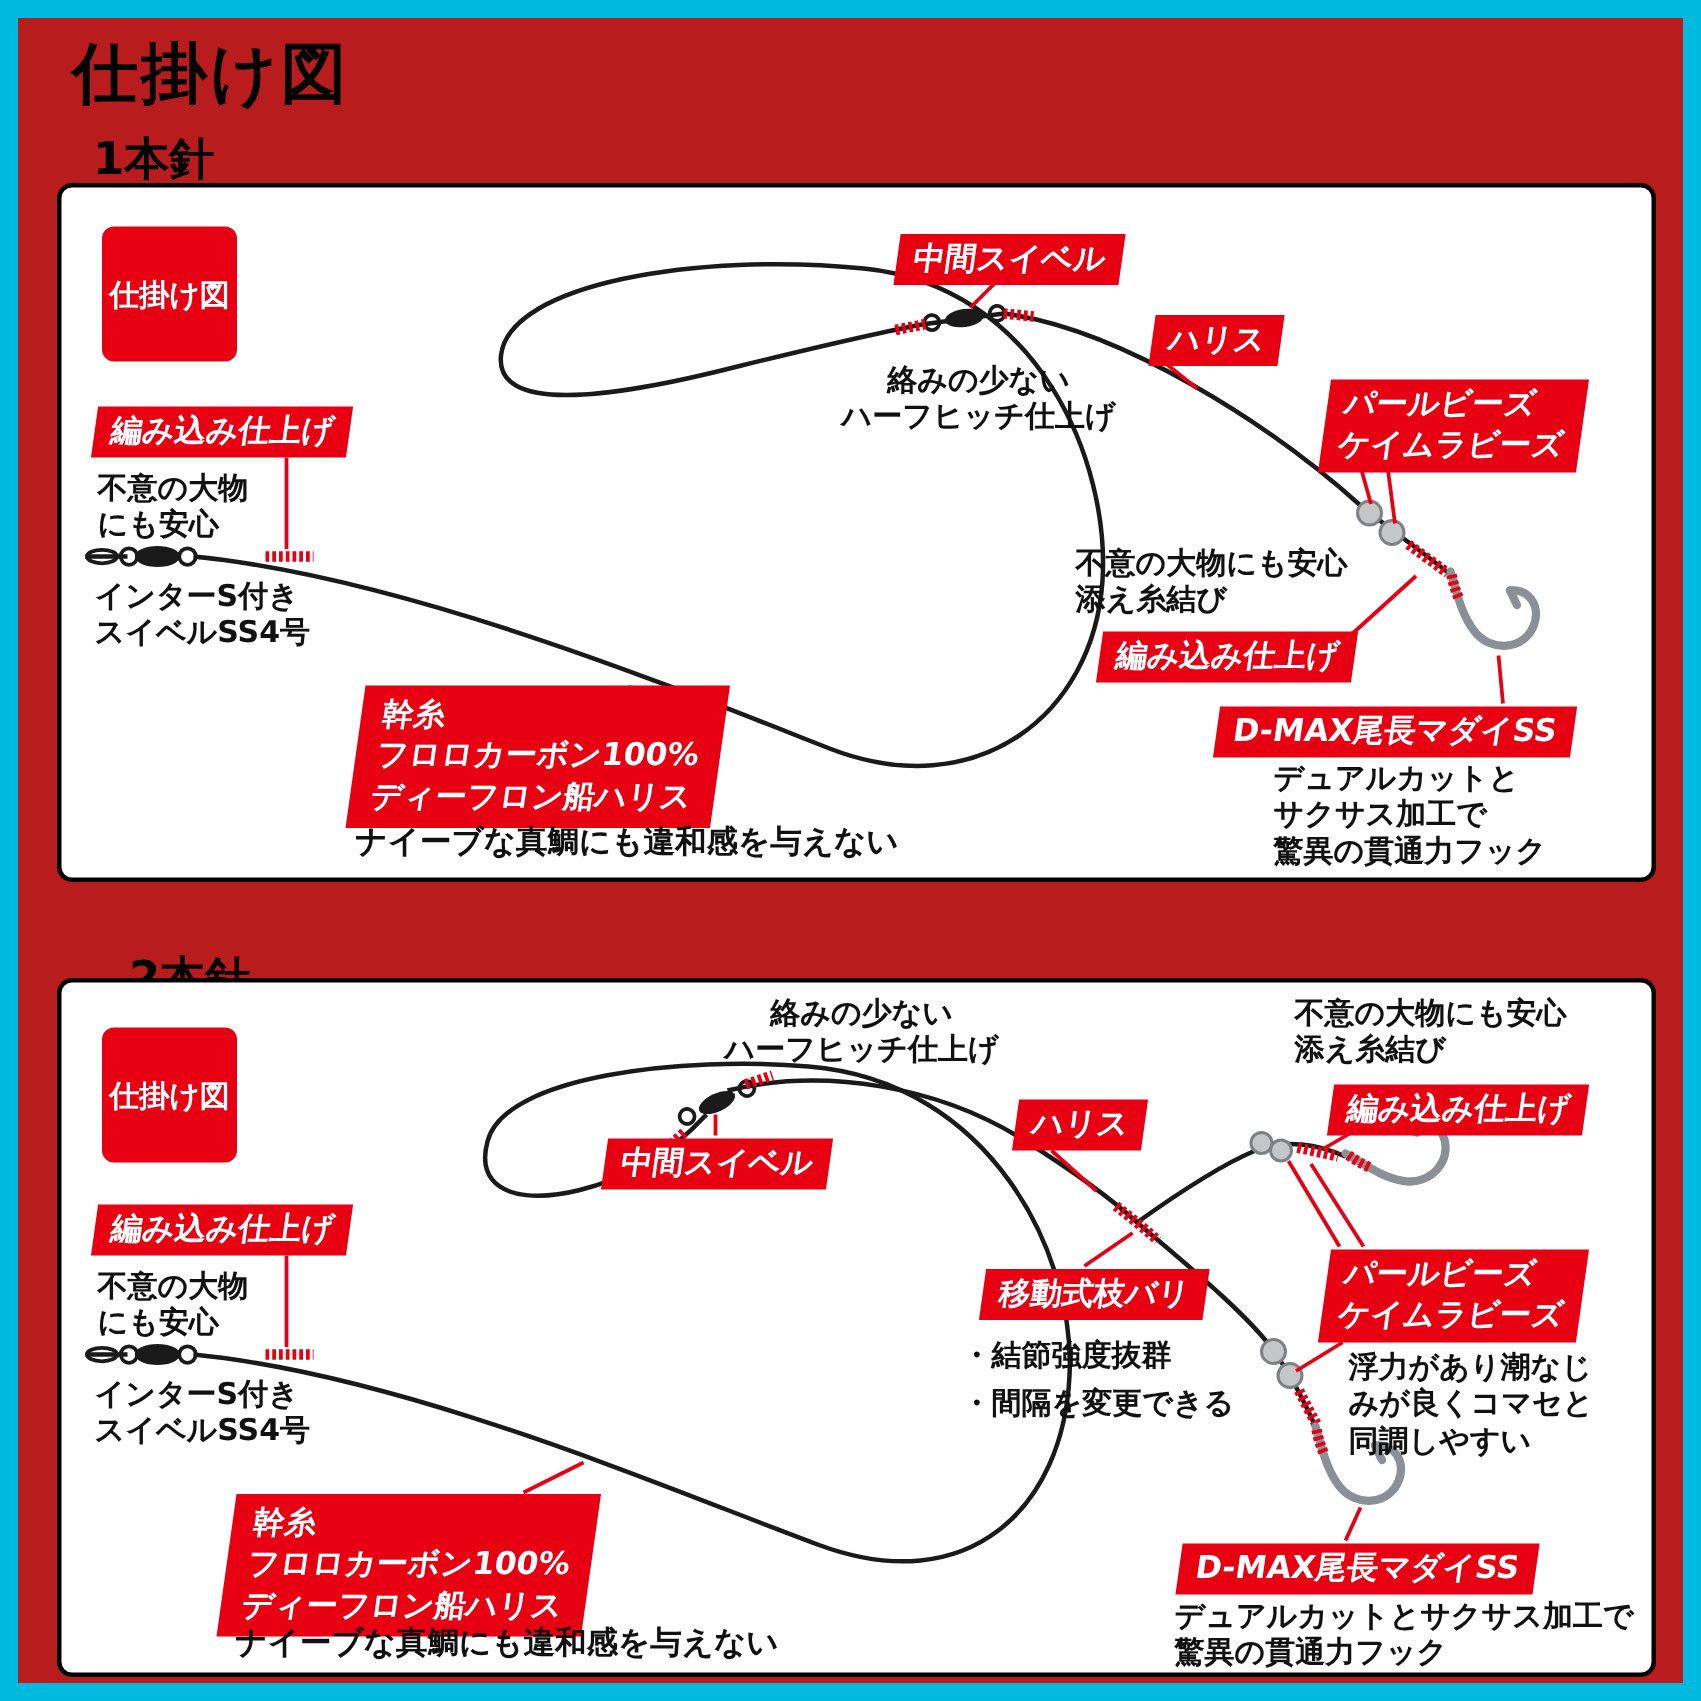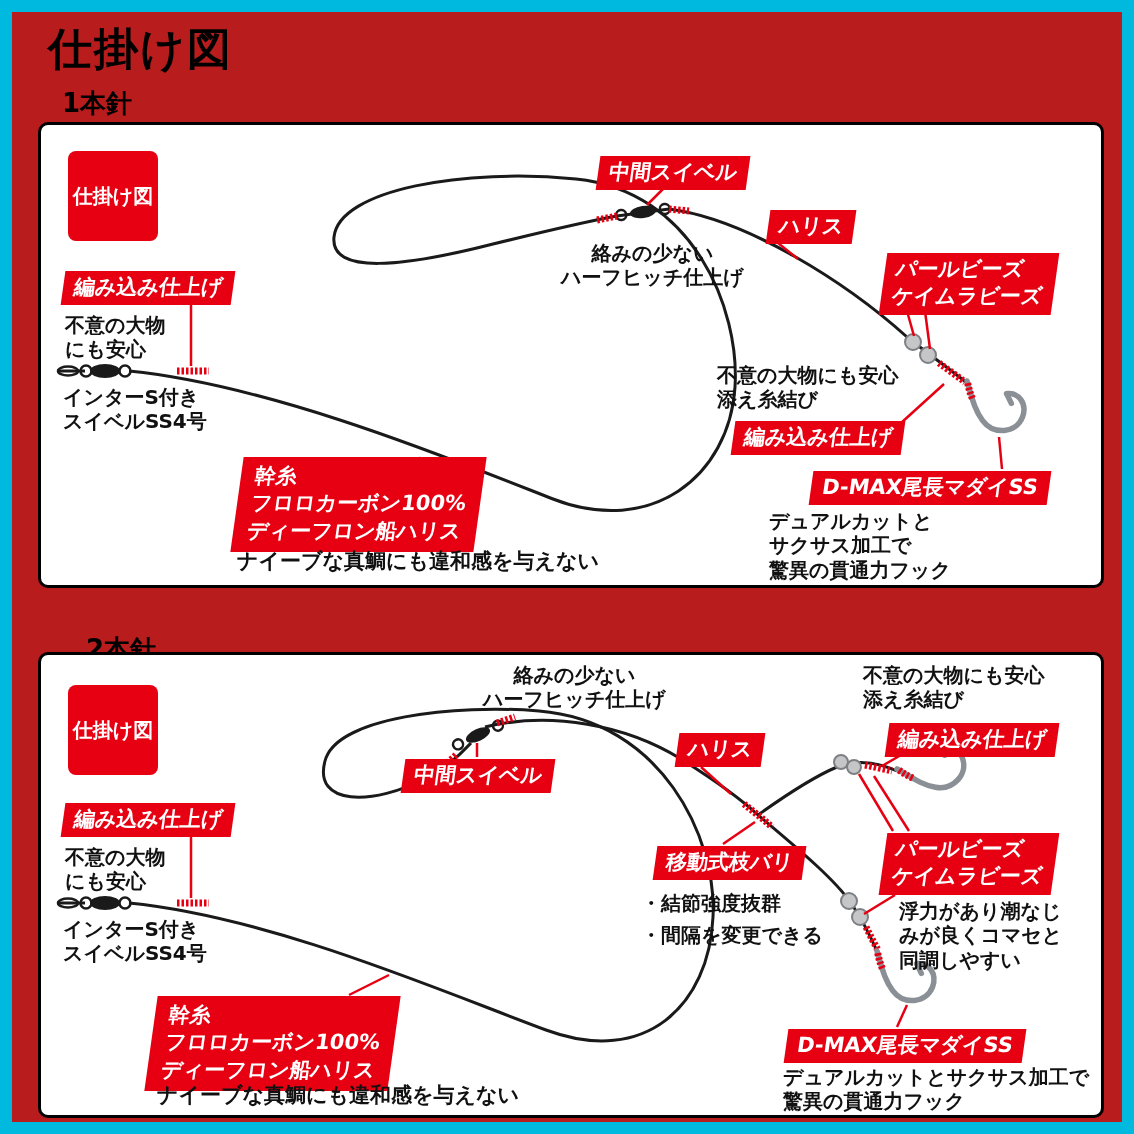--- a/index.html
+++ b/index.html
@@ -2,21 +2,21 @@
 <html><head>
 <meta charset="utf-8">
 <style>
   html,body { margin:0; padding:0; background:#ffffff; }
   .frame {
     position:relative; width:1134px; height:1134px; box-sizing:border-box;
     border:12px solid #00b9de; background:#b91c1c; overflow:hidden;
     font-family:"DejaVu Sans","Liberation Sans",sans-serif; color:#111;
   }
   .page-title { position:absolute; left:36px; top:8px; font-size:44px; font-weight:bold; letter-spacing:2px; color:#000; }
-  .section-heading { position:absolute; left:50px; font-size:26px; font-weight:bold; color:#000; }
+  .section-heading { position:absolute; left:50px; font-size:30px; font-weight:bold; color:#000; }
   .dbox { position:absolute; left:26px; width:1060px; height:460px; border:3px solid #000; border-radius:10px; background:#fff; }
   .dbox svg { position:absolute; left:0; top:0; }
   .badge {
     position:absolute; left:27px; top:26px; width:90px; height:90px; background:#e60012;
     border-radius:8px; color:#fff; font-weight:bold; font-size:20px;
     display:flex; align-items:center; justify-content:center;
   }
   .rlabel {
     position:absolute; background:#e60012; color:#fff; font-weight:bold; font-size:21px;
     line-height:1.3; padding:3px 11px 4px; white-space:pre-line; transform:skewX(-8deg);
@@ -105,21 +105,21 @@
 ディーフロン船ハリス</div>
 
     <div class="note center" style="left:520px; top:116px;">絡みの少ない
 ハーフヒッチ仕上げ</div>
     <div class="note" style="left:24px;  top:188px;">不意の大物
 にも安心</div>
     <div class="note" style="left:22px;  top:260px;">インターS付き
 スイベルSS4号</div>
     <div class="note" style="left:676px; top:238px;">不意の大物にも安心
 添え糸結び</div>
-    <div class="note" style="left:728px; top:384px;">デュアルカットと
+    <div class="note" style="left:808px; top:384px;font-family:Liberation Mono, monospace;">デュアルカットと
 サクサス加工で
 驚異の貫通力フック</div>
     <div class="note wide" style="left:196px; top:424px;">ナイーブな真鯛にも違和感を与えない</div>
   </div>
 
   <div class="section-heading" style="top:620px;margin-left:24px;">2本針</div>
 
   <div class="dbox" style="top:640px;">
     <svg width="1054" height="454" viewBox="0 0 1054 454">
       <defs>

